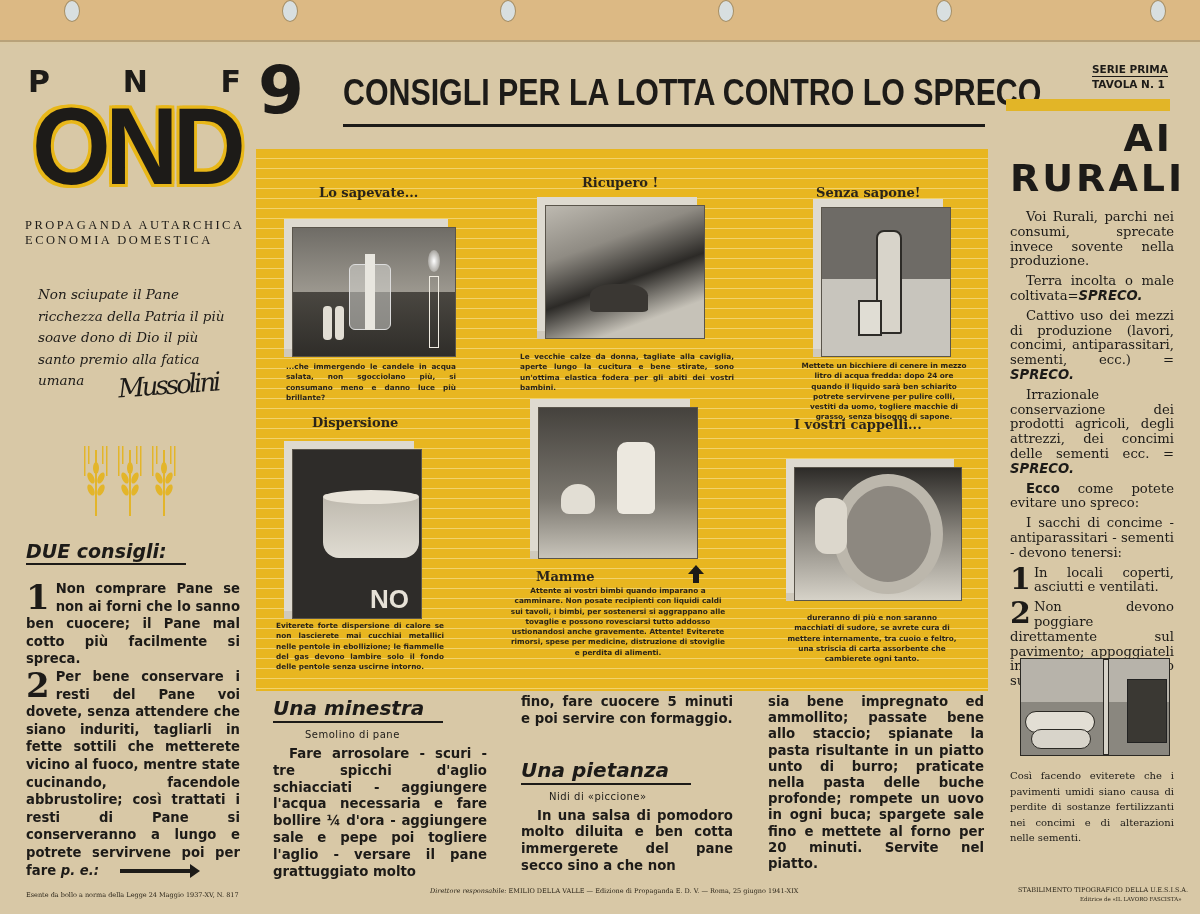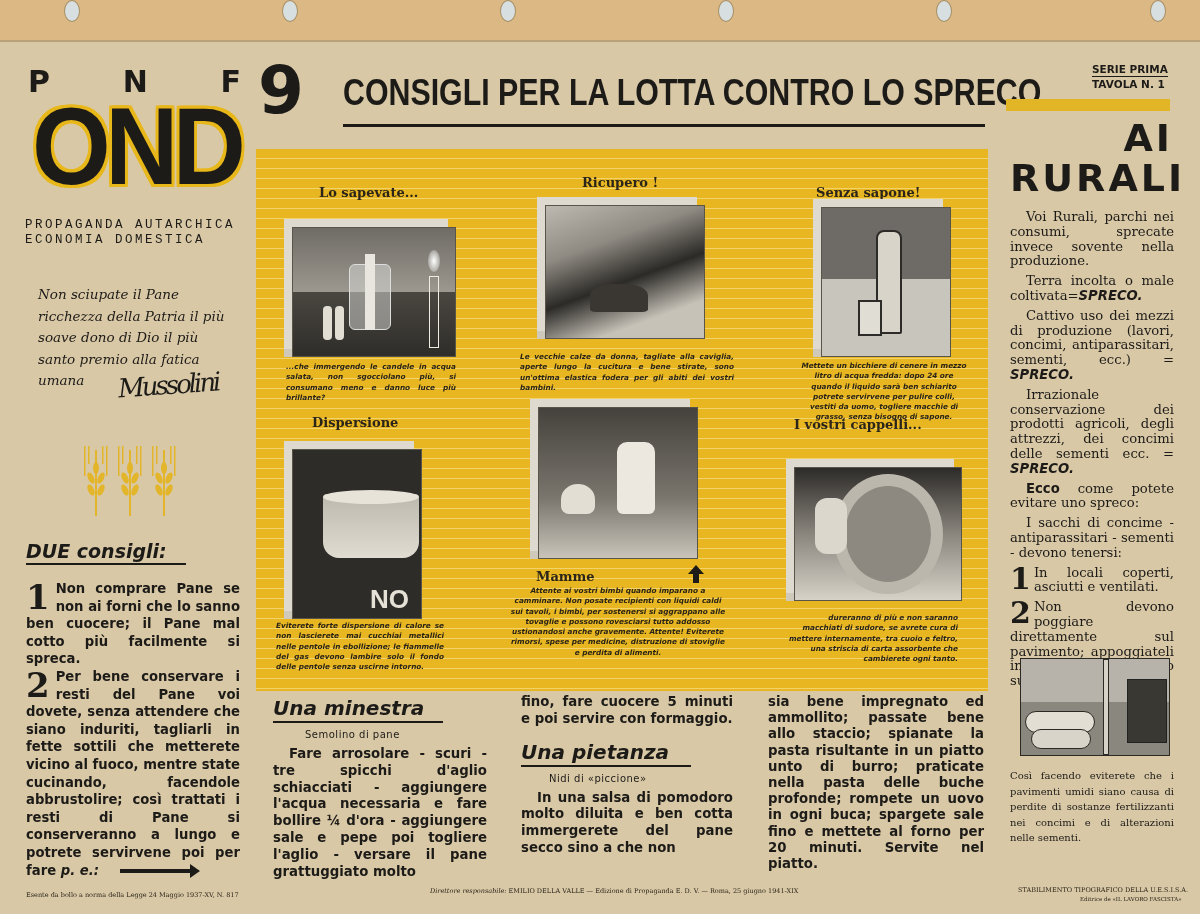--- a/index.html
+++ b/index.html
@@ -5,42 +5,42 @@
   * { box-sizing: border-box; margin: 0; padding: 0; }
   body { width: 1200px; height: 914px; background: #d9c8a2; font-family: "DejaVu Sans", sans-serif; color: #1d1b18; position: relative; overflow: hidden; }
   .binder { position: absolute; left: 0; top: 0; width: 1200px; height: 42px; background: #dcb984; border-bottom: 2px solid #b8a27a; }
   .hole { position: absolute; top: 0; width: 16px; height: 22px; border-radius: 50%; background: #d8dfe0; border: 1px solid #a68e63; }
   .sheet { position: absolute; left: 0; top: 44px; width: 1200px; height: 870px; background: #d8c8a6; }
   .abs { position: absolute; }
 
   
   .pnf { left: 28px; top: 20px; width: 215px; display: flex; justify-content: space-between; font-family: "DejaVu Sans", sans-serif; font-weight: 900; font-size: 30px; letter-spacing: 2px; }
   .ond { left: 32px; top: 52px; font-family: "Liberation Sans", sans-serif; font-weight: 900; font-size: 110px; line-height: 100px; letter-spacing: -6px; color: #1d1b18; transform: scaleX(0.92); transform-origin: left; -webkit-text-stroke: 0; text-shadow: 3px 0 0 #e8b719, -3px 0 0 #e8b719, 0 3px 0 #e8b719, 0 -3px 0 #e8b719, 3px 3px 0 #e8b719, -3px -3px 0 #e8b719, 3px -3px 0 #e8b719, -3px 3px 0 #e8b719; }
-  .subtitle { left: 25px; font-family: Liberation Mono, monospace; font-size: 12.5px; letter-spacing: 2.5px; }
+  .subtitle { left: 25px; font-family: Liberation Serif, serif; font-size: 12.5px; letter-spacing: 2.5px; }
   .quote { left: 38px; top: 240px; width: 200px; font-family: "DejaVu Serif", serif; font-style: italic; font-size: 13.5px; line-height: 21.5px; }
   .signature { left: 118px; top: 326px; font-family: "DejaVu Serif", serif; font-style: italic; font-size: 26px; letter-spacing: -3px; transform: rotate(-4deg); }
   .wheat { top: 402px; width: 28px; height: 70px; }
   .due-title { left: 26px; top: 496px; font-family: "DejaVu Sans", sans-serif; font-style: italic; font-weight: bold; font-size: 19px; border-bottom: 2px solid #1d1b18; padding-bottom: 1px; width: 160px; }
   .numbered { left: 26px; width: 214px; font-family: "DejaVu Sans", sans-serif; font-weight: bold; font-size: 13.2px; line-height: 17.6px; text-align: justify; }
   .bignum { float: left; font-family: "DejaVu Serif", serif; font-weight: bold; font-size: 34px; line-height: 30px; margin-right: 6px; margin-top: 2px; }
   .arrow { display: inline-block; width: 72px; height: 4px; background: #1d1b18; vertical-align: middle; position: relative; margin-left: 16px; }
   .arrow::after { content: ""; position: absolute; right: -8px; top: -5px; border-left: 10px solid #1d1b18; border-top: 7px solid transparent; border-bottom: 7px solid transparent; }
 
   
   .nine { left: 258px; top: 14px; font-family: "DejaVu Sans", sans-serif; font-weight: 900; font-size: 66px; line-height: 66px; }
   .main-title { left: 343px; top: 28px; width: 640px; font-family: "Liberation Sans", sans-serif; font-weight: bold; font-size: 37px; line-height: 42px; letter-spacing: 0; transform: scaleX(0.82); transform-origin: left; white-space: nowrap; }
   .title-rule { left: 343px; top: 80px; width: 642px; height: 3px; background: #1d1b18; }
 
   
   .panel { left: 256px; top: 105px; width: 732px; height: 542px; background: #e8b620; background-image: repeating-linear-gradient(to bottom, transparent 0, transparent 9px, rgba(255,245,200,0.45) 9px, rgba(255,245,200,0.45) 10px); }
   .card-title { position: absolute; font-family: "DejaVu Serif", serif; font-weight: bold; font-size: 13px; color: #2a241a; white-space: nowrap; }
   .photo { position: absolute; background: #8e8a82; border: 1px solid #5a554b; box-shadow: -8px -8px 0 #dedad0, -8px 0 0 #cfc9bc; overflow: hidden; }
   .photo .sky { position: absolute; left: 0; right: 0; top: 0; height: 50%; background: linear-gradient(#6f6c66, #9c988f); }
   .photo .floor { position: absolute; left: 0; right: 0; bottom: 0; height: 50%; background: linear-gradient(#4a4741, #2f2d29); }
-  .caption { position: absolute; font-family: "DejaVu Sans", sans-serif; font-style: italic; font-weight: bold; font-size: 7.3px; line-height: 10.3px; color: #2a2418; text-align: justify; }
+  .caption { position: absolute; font-family: "DejaVu Sans", sans-serif; font-weight: bold; font-size: 7.3px; line-height: 10.3px; color: #2a2418; text-align: justify; }
 
   
   .recipe-h { font-family: "DejaVu Sans", sans-serif; font-style: italic; font-weight: bold; font-size: 20px; border-bottom: 2px solid #1d1b18; display: inline-block; padding-bottom: 1px; }
   .recipe-sub { font-family: "DejaVu Sans", sans-serif; font-size: 10px; letter-spacing: 0.5px; margin: 6px 0 6px 0; }
   .recipe-text { font-family: "DejaVu Sans", sans-serif; font-weight: bold; font-size: 13.3px; line-height: 16.8px; text-align: justify; }
   .indent { text-indent: 16px; }
 
   
   .serie { left: 1092px; top: 18px; font-family: "DejaVu Sans", sans-serif; font-weight: bold; font-size: 10.5px; line-height: 14px; text-align: left; }
   .serie .top { border-bottom: 1px solid #1d1b18; }
@@ -188,31 +188,31 @@
     <div class="abs" style="left:432px;top:416px;width:0;height:0;border-left:8px solid transparent;border-right:8px solid transparent;border-bottom:9px solid #1d1b18"></div>
     <div class="abs" style="left:437px;top:425px;width:6px;height:9px;background:#1d1b18"></div>
     <div class="caption" style="left:254px;top:437px;width:216px;text-align:center">Attente ai vostri bimbi quando imparano a camminare. Non posate recipienti con liquidi caldi sui tavoli, i bimbi, per sostenersi si aggrappano alle tovaglie e possono rovesciarsi tutto addosso ustionandosi anche gravemente. Attente! Eviterete rimorsi, spese per medicine, distruzione di stoviglie e perdita di alimenti.</div>
 
     <div class="card-title" style="left:538px;top:268px">I vostri cappelli...</div>
     <div class="photo" style="left:538px;top:318px;width:168px;height:134px">
       <div class="abs" style="left:0;top:0;width:100%;height:100%;background:linear-gradient(#2d2b28,#8a867e 50%,#d6d2c8)"></div>
       <div class="abs" style="left:38px;top:6px;width:110px;height:120px;border:12px solid #bcb7ac;border-radius:50%;background:#8d8880"></div>
       <div class="abs" style="left:20px;top:30px;width:32px;height:56px;background:#dcd7cc;border-radius:12px"></div>
     </div>
-    <div class="caption" style="left:530px;top:464px;width:172px;text-align:right">dureranno di più e non saranno macchiati di sudore, se avrete cura di mettere internamente, tra cuoio e feltro, una striscia di carta assorbente che cambierete ogni tanto.</div>
+    <div class="caption" style="left:530px;top:464px;width:172px;text-align:center">dureranno di più e non saranno macchiati di sudore, se avrete cura di mettere internamente, tra cuoio e feltro, una striscia di carta assorbente che cambierete ogni tanto.</div>
   </div>
 
   <div class="abs" style="left:273px;top:652px;width:214px">
     <div class="recipe-h" style="width:170px">Una minestra</div>
     <div class="recipe-sub" style="padding-left:32px">Semolino di pane</div>
     <div class="recipe-text indent">Fare arrosolare - scuri - tre spicchi d'aglio schiacciati - aggiungere l'acqua necessaria e fare bollire ¼ d'ora - aggiungere sale e pepe poi togliere l'aglio - versare il pane grattuggiato molto</div>
   </div>
   <div class="abs" style="left:521px;top:650px;width:212px">
     <div class="recipe-text">fino, fare cuocere 5 minuti e poi servire con formaggio.</div>
-    <div class="recipe-h" style="margin-top:12px;width:170px">Una pietanza</div>
+    <div class="recipe-h" style="margin-top:30px;width:170px">Una pietanza</div>
     <div class="recipe-sub" style="padding-left:28px">Nidi di «piccione»</div>
     <div class="recipe-text indent">In una salsa di pomodoro molto diluita e ben cotta immergerete del pane secco sino a che non</div>
   </div>
   <div class="abs" style="left:768px;top:650px;width:216px">
     <div class="recipe-text" style="line-height:16.2px">sia bene impregnato ed ammollito; passate bene allo staccio; spianate la pasta risultante in un piatto unto di burro; praticate nella pasta delle buche profonde; rompete un uovo in ogni buca; spargete sale fino e mettete al forno per 20 minuti. Servite nel piatto.</div>
   </div>
 
   <div class="abs serie">
     <div class="top">SERIE PRIMA</div>
     <div>TAVOLA N. 1</div>

